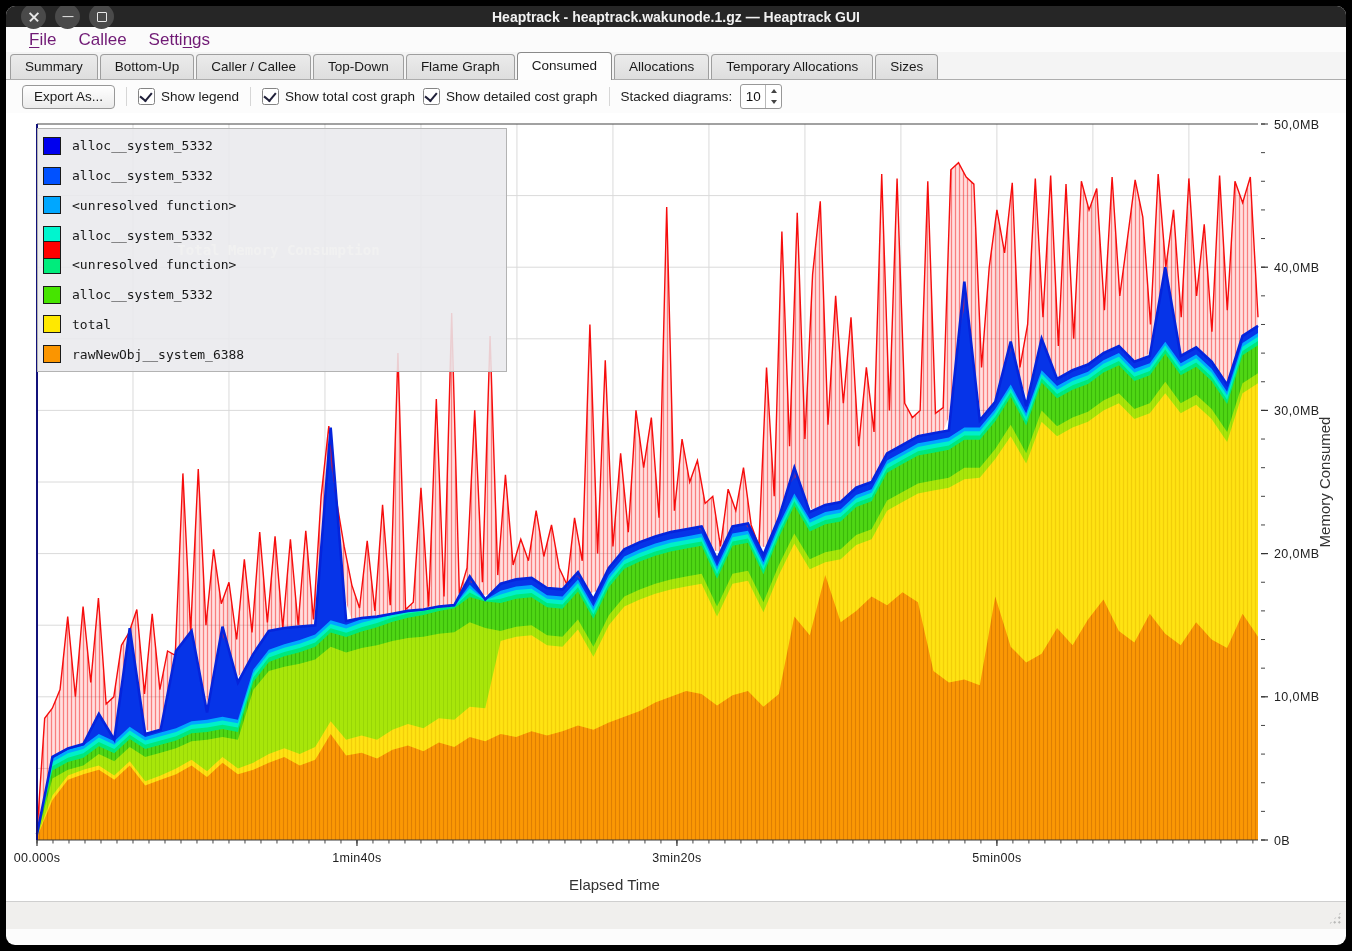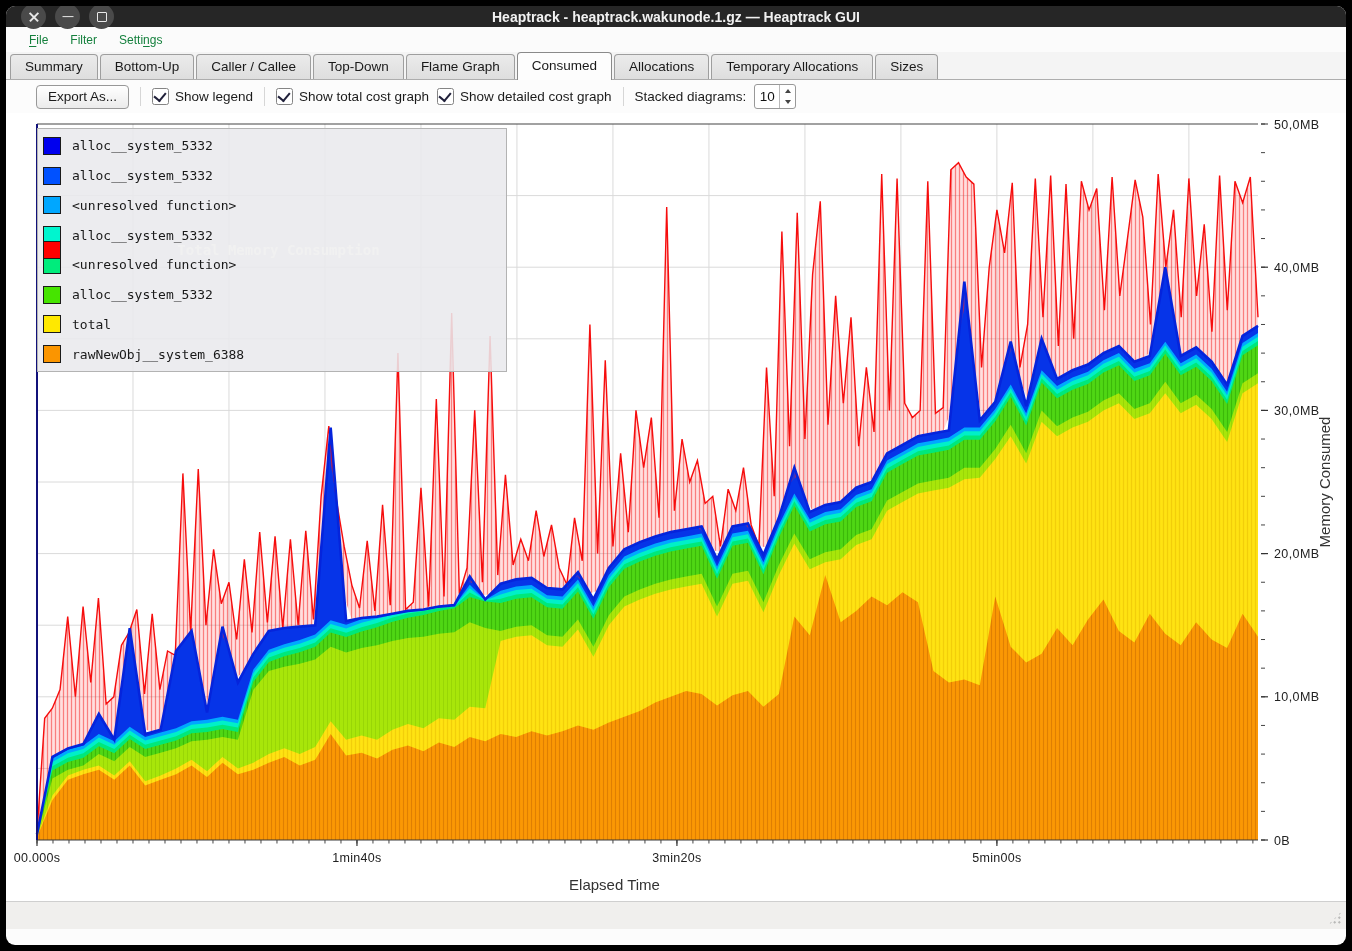--- a/index.html
+++ b/index.html
@@ -12,31 +12,31 @@
   .wbtn{width:25px;height:25px;border-radius:50%;background:#4a4a4a;position:relative;cursor:default;}
   .wbtn::before,.wbtn::after{content:"";position:absolute;left:50%;top:50%;background:#e8e8e8;}
   .wbtn.close::before{width:12px;height:1.6px;transform:translate(-50%,-50%) rotate(45deg);}
   .wbtn.close::after {width:12px;height:1.6px;transform:translate(-50%,-50%) rotate(-45deg);}
   .wbtn.min::before{width:11px;height:1.8px;transform:translate(-50%,-50%);}
   .wbtn.max::before{width:8px;height:8px;background:transparent;border:1.6px solid #e8e8e8;
                     border-radius:1px;transform:translate(-50%,-50%);}
   .title{position:absolute;left:0;right:0;text-align:center;color:#f1f1f1;font-weight:bold;font-size:14px;}
   
   .menubar{height:25px;background:#fbfbfb;display:flex;align-items:center;padding-left:12px;flex:none;}
-  .menuitem{font-size:12px;color:#15803d;padding:2px 11px;}
+  .menuitem{font-size:17px;color:#701a75;padding:2px 11px;}
   .menuitem u{text-decoration:underline;text-underline-offset:2px;}
   
   .tabbar{height:27px;background:#f4f4f4;display:flex;align-items:flex-end;padding-left:4px;
           border-bottom:1px solid #adadad;flex:none;}
   .tab{font-size:13.5px;color:#191919;padding:3px 14px 4px;background:linear-gradient(#ebebeb,#dedede);
        border:1px solid #9e9e9e;border-bottom:none;border-radius:4px 4px 0 0;margin-right:2px;height:17px;
        line-height:17px;white-space:nowrap;}
   .tab.active{background:#fdfdfd;height:20px;line-height:20px;margin-bottom:-1px;border-color:#8a8a8a;}
   
-  .toolbar{height:33px;background:#fcfcfc;display:flex;align-items:center;padding-left:30px;gap:8px;flex:none;}
+  .toolbar{height:33px;background:#fcfcfc;display:flex;align-items:center;padding-left:16px;gap:8px;flex:none;}
   .btn{font-size:13.5px;color:#1b1b1b;padding:3px 11px 4px;background:linear-gradient(#ffffff,#ebebeb);
        border:1px solid #989898;border-radius:4px;}
   .sep{width:1px;height:19px;background:#d6d6d6;margin:0 3px;}
   .cbgroup{display:flex;align-items:center;gap:6px;}
   .cbox{width:15px;height:15px;background:#fff;border:1px solid #848484;border-radius:2.5px;position:relative;}
   .cbox.checked::after{content:"";position:absolute;left:3px;top:1px;width:6px;height:9px;
        border:solid #20203a;border-width:0 2px 2px 0;transform:rotate(40deg);}
   .cblabel,.toollabel{font-size:13.5px;color:#1b1b1b;white-space:nowrap;}
   .spinbox{display:flex;border:1px solid #989898;border-radius:3px;background:#fff;height:23px;align-items:stretch;}
   .spinval{width:24px;font-size:13.5px;color:#111;display:flex;align-items:center;justify-content:center;}
@@ -71,21 +71,21 @@
     <div class="winbtns">
       <div class="wbtn close"></div>
       <div class="wbtn min"></div>
       <div class="wbtn max"></div>
     </div>
     <div class="title">Heaptrack - heaptrack.wakunode.1.gz — Heaptrack GUI</div>
   </div>
 
   <div class="menubar">
       <div class="menuitem"><u>F</u>ile</div>
-      <div class="menuitem">Filter</div>
+      <div class="menuitem">Callee</div>
       <div class="menuitem">Setti<u>n</u>gs</div>
     </div>
 
   <div class="tabbar">
       <div class="tab">Summary</div>
       <div class="tab">Bottom-Up</div>
       <div class="tab">Caller / Callee</div>
       <div class="tab">Top-Down</div>
       <div class="tab">Flame Graph</div>
       <div class="tab active">Consumed</div>

